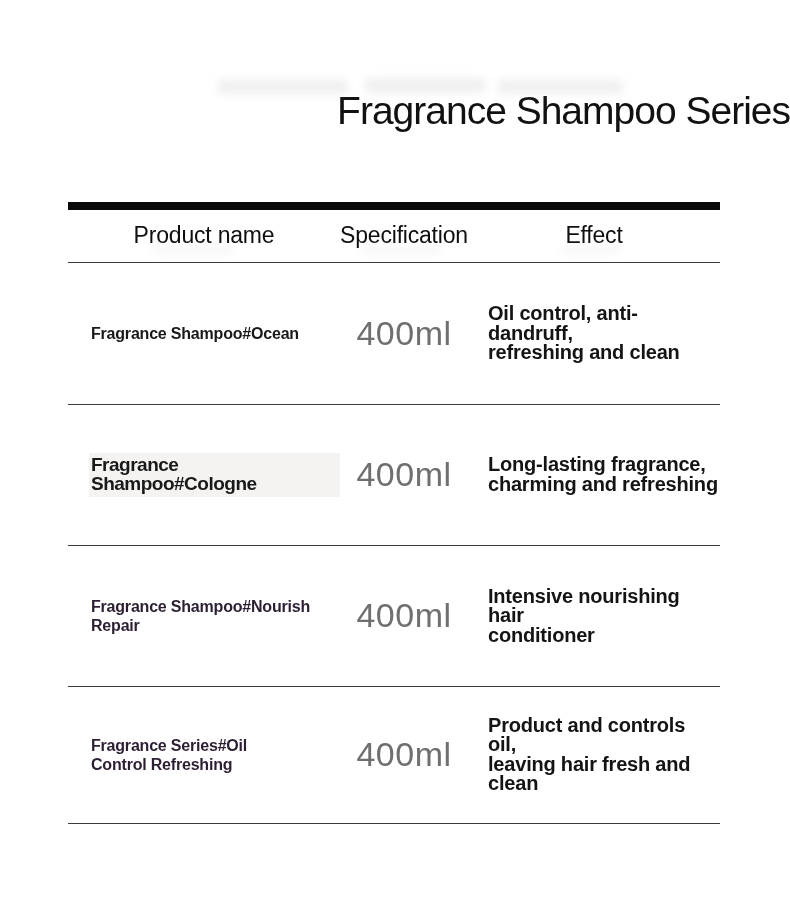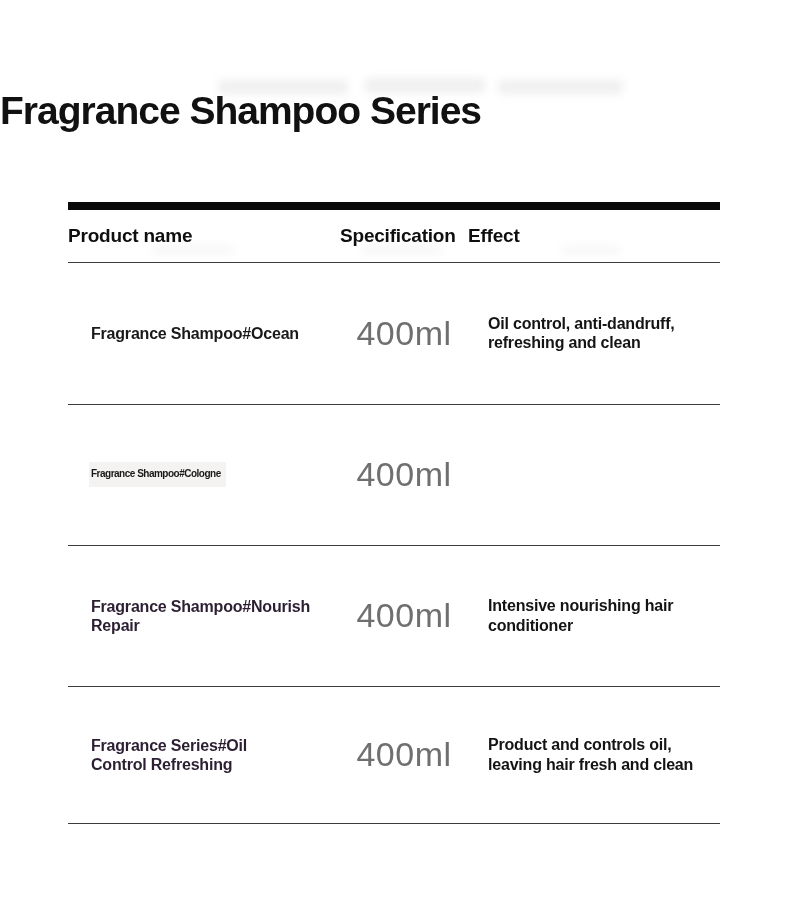--- a/index.html
+++ b/index.html
@@ -24,66 +24,66 @@
   .g1 { top: 80px; left: 218px; width: 130px; height: 14px; }
   .g2 { top: 78px; left: 365px; width: 120px; height: 15px; }
   .g3 { top: 80px; left: 498px; width: 125px; height: 14px; }
   .g4 { top: 246px; left: 152px; width: 82px;  height: 8px; opacity: 0.12; }
   .g5 { top: 246px; left: 362px; width: 80px;  height: 8px; opacity: 0.12; }
   .g6 { top: 246px; left: 562px; width: 58px;  height: 8px; opacity: 0.12; }
 
   .title {
     margin: 0;
     padding-top: 88px;
-    text-align: left;
+    text-align: right;
     font-size: 39px;
     line-height: 1.2;
-    font-weight: bold;
+    font-weight: normal;
     letter-spacing: -1px;
     color: #111111;
   }
 
   .spec-table {
     margin: 67px 0 0 68px;
     width: 652px;
     border-top: 8px solid #0a0a0a;
   }
 
   .thead, .trow {
     display: grid;
     grid-template-columns: 272px 128px 252px;
     align-items: center;
     border-bottom: 1.5px solid #3c3c3c;
   }
 
   .thead { height: 52px; }
   .th {
-    text-align: left;
-    font-weight: bold;
-    font-size: 19px;
+    text-align: center;
+    font-weight: normal;
+    font-size: 23px;
     letter-spacing: -0.2px;
     color: #0f0f0f;
   }
 
   .trow { height: 140px; }
   .trow.r1 { height: 141px; }
   .trow.r4 { height: 136px; }
 
   .cell-name {
     padding-left: 23px;
     font-weight: bold;
     font-size: 16px;
     line-height: 19px;
     letter-spacing: -0.2px;
   }
   .cell-name .line { display: block; }
   .tint-dark   { color: #191919; }
   .tint-purple { color: #2d1f33; }
   .r2 .cell-name {
-    font-size: 10px;
+    font-size: 19px;
     letter-spacing: -0.5px;
   }
   .r2 .cell-name .line {
     display: inline-block;
     background: #f4f3f1;
     padding: 2px 5px 4px 2px;
     margin-left: -2px;
   }
 
   .cell-spec {
@@ -91,21 +91,21 @@
     font-size: 34px;
     font-weight: 400;
     color: #6f6f6f;
     letter-spacing: 0.5px;
   }
 
   .cell-effect {
     padding-left: 20px;
     padding-right: 2px;
     font-weight: bold;
-    font-size: 16px;
+    font-size: 20px;
     line-height: 19.5px;
     letter-spacing: -0.2px;
     color: #141414;
   }
   .cell-effect .line { display: block; }
 </style>
 </head>
 <body>
 
 <div class="page">
@@ -136,20 +136,24 @@
         <span class="line">Oil control, anti-dandruff,</span>
         <span class="line">refreshing and clean</span>
       </div>
     </div>
 
     <div class="trow r2">
       <div class="cell-name tint-dark">
         <span class="line">Fragrance Shampoo#Cologne</span>
       </div>
       <div class="cell-spec">400ml</div>
+      <div class="cell-effect">
+        <span class="line">Long-lasting fragrance,</span>
+        <span class="line">charming and refreshing</span>
+      </div>
     </div>
 
     <div class="trow r3">
       <div class="cell-name tint-purple">
         <span class="line">Fragrance Shampoo#Nourish</span>
         <span class="line">Repair</span>
       </div>
       <div class="cell-spec">400ml</div>
       <div class="cell-effect">
         <span class="line">Intensive nourishing hair</span>

